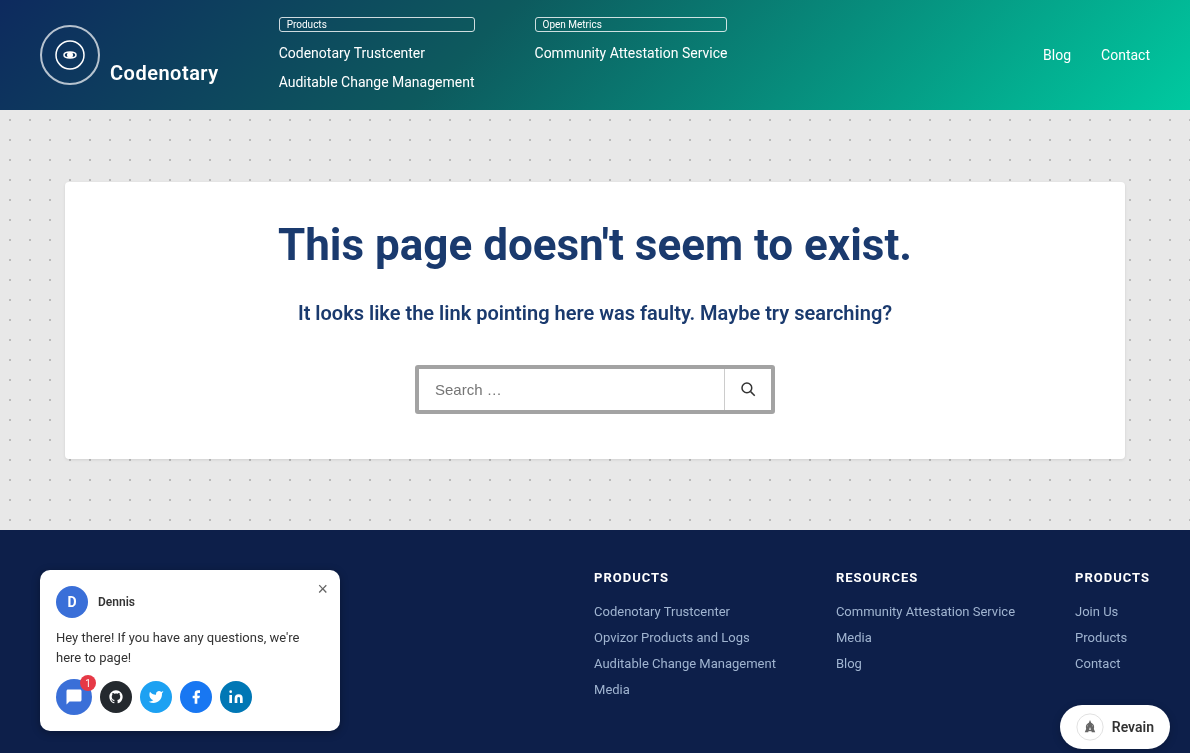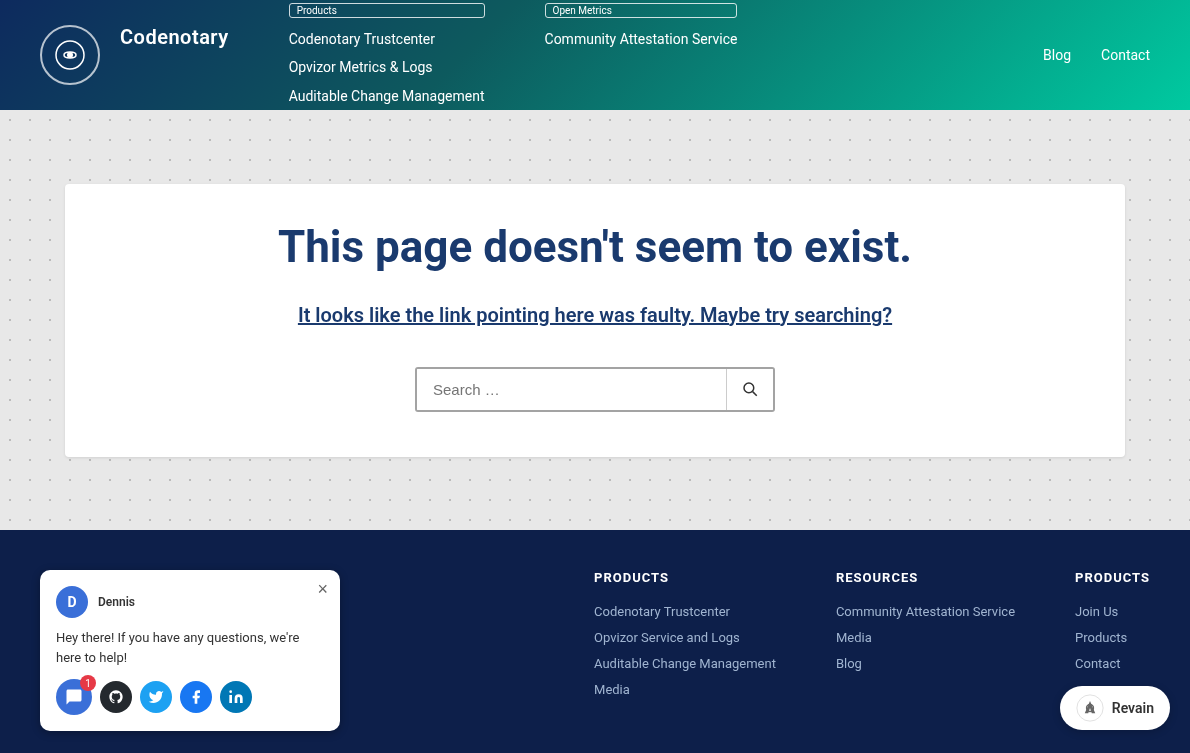--- a/index.html
+++ b/index.html
@@ -9,22 +9,22 @@
     .header {
       background: linear-gradient(135deg, #0d2a5e 0%, #0d5a5e 40%, #00c9a0 100%);
       padding: 0 40px;
       display: flex;
       align-items: center;
       min-height: 110px;
       position: relative;
     }
     .logo-area {
       display: flex;
-      align-items: flex-start;
-      gap: 20px;
+      align-items: flex-end;
+      gap: 10px;
       margin-right: 60px;
       text-decoration: none;
     }
     .logo-circle {
       width: 60px;
       height: 60px;
       border-radius: 50%;
       border: 2px solid rgba(255,255,255,0.7);
       display: flex;
       align-items: center;
@@ -100,27 +100,26 @@
       color: #1a3a6e;
       font-size: 44px;
       font-weight: 700;
       margin-bottom: 30px;
     }
     .error-subtitle {
       color: #1a3a6e;
       font-size: 20px;
       font-weight: 600;
       margin-bottom: 40px;
-      text-decoration: underline;
     }
     .search-wrapper {
       display: flex;
       max-width: 360px;
       margin: 8px auto;
-      border: 2px solid #a3a3a3;
+      border: 4px solid #a3a3a3;
       border-radius: 3px;
       overflow: hidden;
     }
     .search-input {
       flex: 1;
       padding: 12px 16px;
       border: none;
       outline: none;
       font-size: 15px;
       color: #555;
@@ -263,21 +262,21 @@
     .footer-col a {
       display: block;
       color: #a0b4d0;
       text-decoration: none;
       font-size: 13px;
       line-height: 2;
     }
 
     .revain-widget {
       position: fixed;
-      bottom: 23px;
+      bottom: 4px;
       right: 20px;
       background: white;
       border-radius: 30px;
       padding: 8px 16px;
       display: flex;
       align-items: center;
       gap: 8px;
       box-shadow: 0 2px 8px rgba(0,0,0,0.2);
       cursor: pointer;
     }
@@ -303,21 +302,20 @@
         <circle cx="18" cy="18" r="3" fill="white"></circle>
       </svg>
     </div>
     <span class="logo-text">Codenotary</span>
   </a>
 
   <nav class="nav-area">
     <div class="nav-group">
       <span class="nav-badge">Products</span>
       <a class="nav-link" href="#">Codenotary Trustcenter</a>
-      <a class="nav-link" href="#">Opvizor Metrics &amp; Logs</a>
       <a class="nav-link" href="#">Auditable Change Management</a>
     </div>
     <div class="nav-group">
       <span class="nav-badge">Open Metrics</span>
       <a class="nav-link" href="#">Community Attestation Service</a>
     </div>
   </nav>
 
   <div class="nav-right">
     <a href="#">Blog</a>
@@ -342,21 +340,21 @@
 </main>
 
 <footer class="footer">
 
   <div class="footer-chat-widget">
     <button class="chat-close">×</button>
     <div class="chat-header">
       <div class="chat-avatar">D</div>
       <span class="chat-name">Dennis</span>
     </div>
-    <p class="chat-message">Hey there! If you have any questions, we're here to help!</p>
+    <p class="chat-message">Hey there! If you have any questions, we're here to page!</p>
     <div class="chat-social-icons">
       <div class="chat-bubble-btn">
         <svg width="18" height="18" viewBox="0 0 24 24" fill="white">
           <path d="M20 2H4c-1.1 0-2 .9-2 2v18l4-4h14c1.1 0 2-.9 2-2V4c0-1.1-.9-2-2-2z"></path>
         </svg>
         <span class="chat-bubble-badge">1</span>
       </div>
       <div class="social-btn social-github">
         <svg width="16" height="16" viewBox="0 0 24 24" fill="white">
             <path d="M12 2C6.477 2 2 6.477 2 12c0 4.42 2.865 8.166 6.839 9.489.5.092.682-.217.682-.482 0-.237-.008-.866-.013-1.7-2.782.604-3.369-1.34-3.369-1.34-.454-1.156-1.11-1.463-1.11-1.463-.908-.62.069-.608.069-.608 1.003.07 1.531 1.03 1.531 1.03.892 1.529 2.341 1.087 2.91.831.092-.646.35-1.086.636-1.336-2.22-.253-4.555-1.11-4.555-4.943 0-1.091.39-1.984 1.029-2.683-.103-.253-.446-1.27.098-2.647 0 0 .84-.269 2.75 1.025A9.578 9.578 0 0112 6.836c.85.004 1.705.114 2.504.336 1.909-1.294 2.747-1.025 2.747-1.025.546 1.377.202 2.394.1 2.647.64.699 1.028 1.592 1.028 2.683 0 3.842-2.339 4.687-4.566 4.935.359.309.678.919.678 1.852 0 1.336-.012 2.415-.012 2.743 0 .267.18.578.688.48C19.138 20.163 22 16.418 22 12c0-5.523-4.477-10-10-10z"></path>
@@ -378,21 +376,21 @@
             <circle cx="4" cy="4" r="2" fill="white"></circle>
           </svg>
       </div>
     </div>
   </div>
 
   <div class="footer-columns">
     <div class="footer-col">
       <h4>PRODUCTS</h4>
       <a href="#">Codenotary Trustcenter</a>
-      <a href="#">Opvizor Service and Logs</a>
+      <a href="#">Opvizor Products and Logs</a>
       <a href="#">Auditable Change Management</a>
       <a href="#">Media</a>
     </div>
     <div class="footer-col">
       <h4>RESOURCES</h4>
       <a href="#">Community Attestation Service</a>
       <a href="#">Media</a>
       <a href="#">Blog</a>
     </div>
     <div class="footer-col">

